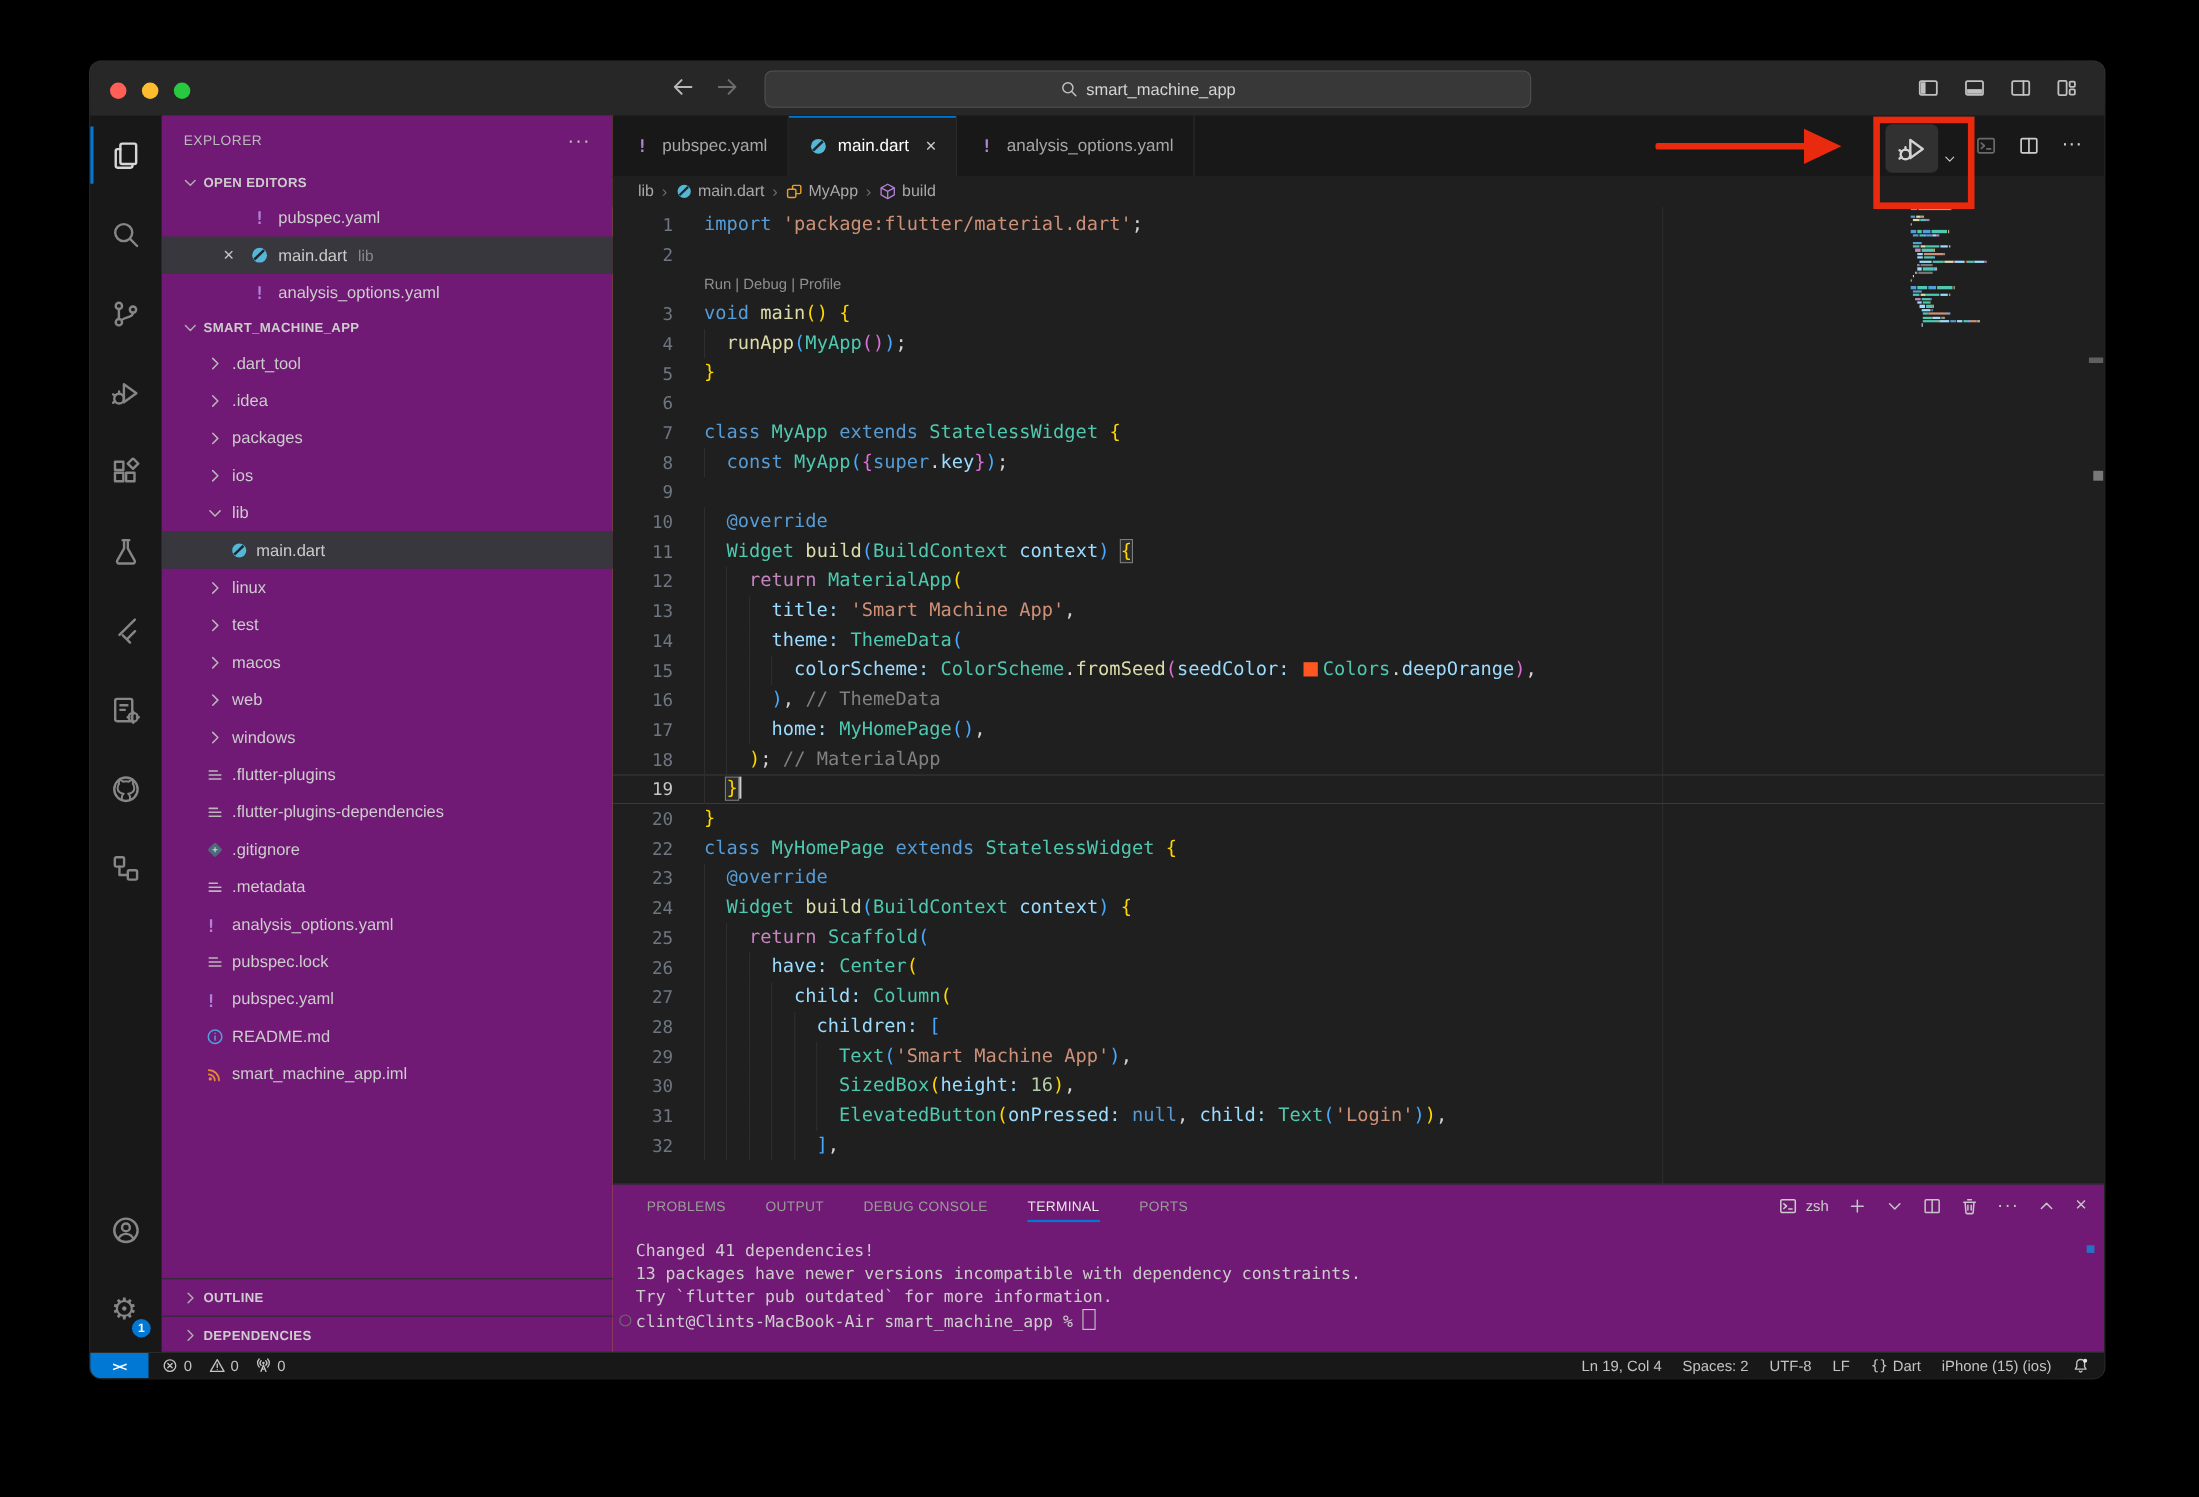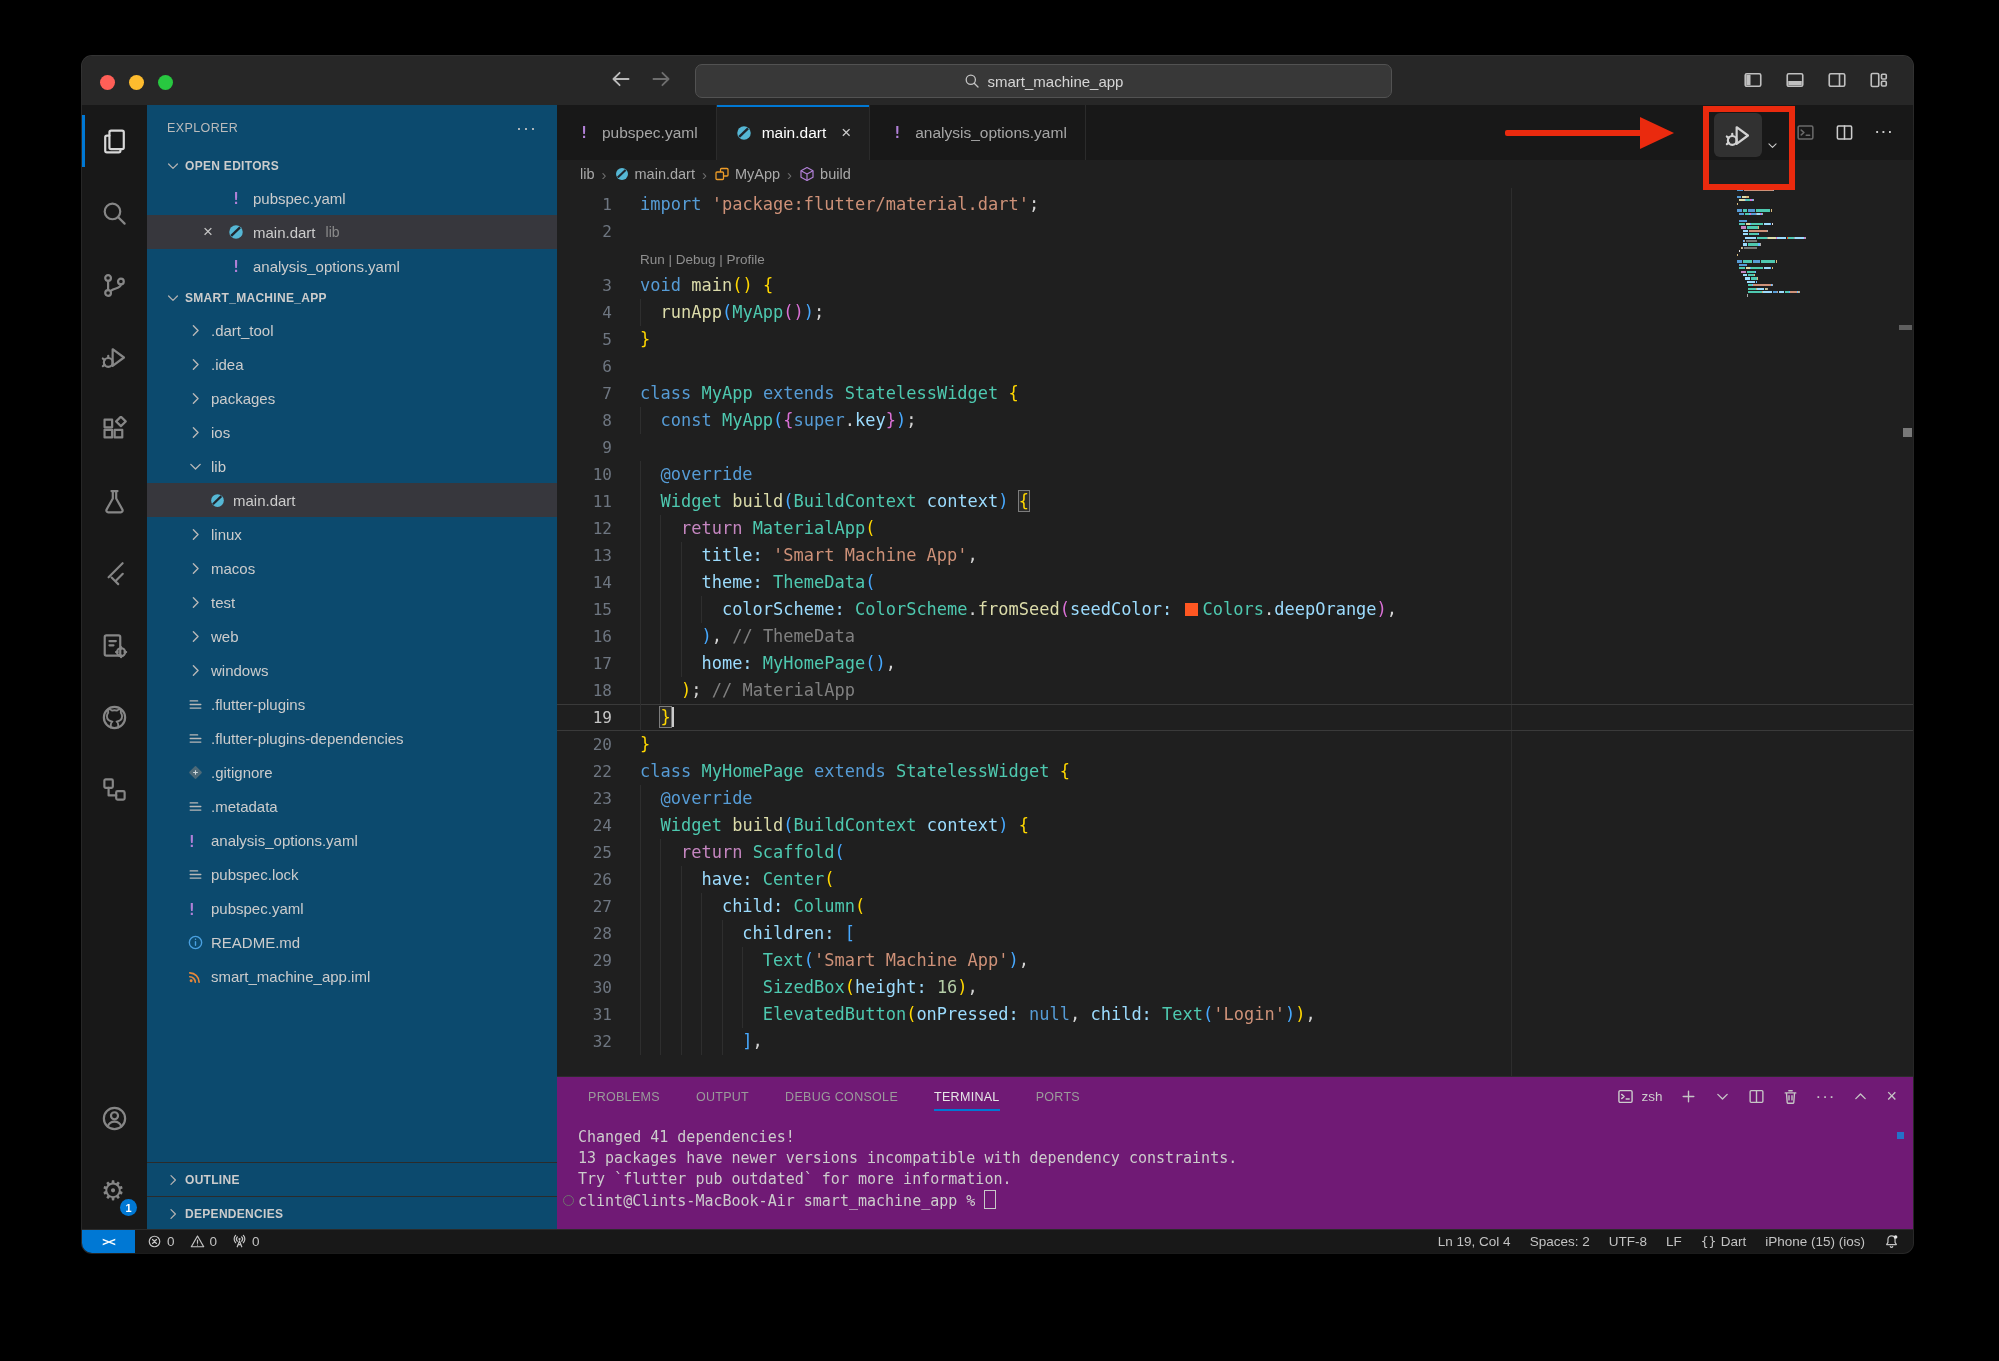--- a/index.html
+++ b/index.html
@@ -25,21 +25,21 @@
   .ab-top{position:absolute;top:0;left:0;right:0}
   .ab-bottom{position:absolute;bottom:4px;left:0;right:0}
   .ab-item{position:relative;height:72px;display:flex;align-items:center;justify-content:center;color:#868686;}
   .ab-item .ic{width:27px;height:27px}
   .ab-item.active{color:#d7d7d7}
   .ab-ind{position:absolute;left:0;top:10px;bottom:10px;width:3px;background:#0078d4;}
   .ab-badge{position:absolute;right:10px;bottom:10px;min-width:17px;height:17px;border-radius:9px;background:#0078d4;
     color:#fff;font-size:11px;display:flex;align-items:center;justify-content:center;font-weight:700;}
   .glyph-gear{font-size:27px;line-height:27px;font-family:"DejaVu Sans",sans-serif}
   
-  .sidebar{position:absolute;left:65px;top:49px;bottom:23px;width:410px;background:#0c4a6e;border-right:1px solid #eab308;color:#cccccc;}
+  .sidebar{position:absolute;left:65px;top:49px;bottom:23px;width:410px;background:#701a75;border-right:1px solid #eab308;color:#cccccc;}
   .sb-title{height:46px;display:flex;align-items:center;padding:0 20px;color:#bbbbbb;font-size:12.5px;letter-spacing:.4px;}
   .sb-title .more{margin-left:auto;color:#c5c5c5;font-size:18px;letter-spacing:1px;cursor:default}
   .sec-head{height:30px;display:flex;align-items:center;gap:4px;padding-left:18px;font-weight:700;font-size:12px;letter-spacing:.3px;color:#cccccc;}
   .sec-head .ic{width:16px;height:16px;color:#b0b0b0}
   .oe-item,.tree-item{height:34px;display:flex;align-items:center;font-size:15px;color:#cccccc;}
   .oe-item{padding-left:52px;position:relative}
   .oe-item .closex{position:absolute;left:52px;width:18px;text-align:center;color:#c5c5c5;font-size:17px}
   .oe-item .fic{width:18px;height:18px;margin-left:28px;margin-right:8px;display:flex;align-items:center;justify-content:center}
   .oe-item.noclose .fic{margin-left:28px}
   .oe-item .detail{color:#8b8b8b;margin-left:10px;font-size:14px}
@@ -404,29 +404,29 @@
             </svg>
           </span>
           <span>linux</span>
         </div>
         <div class="tree-item">
           <span class="ic">
             <svg viewBox="0 0 16 16" fill="none" stroke="currentColor" stroke-width="1.3" stroke-linecap="round" stroke-linejoin="round">
               <path d="M6 3.6 10.4 8 6 12.4"></path>
             </svg>
           </span>
+          <span>test</span>
+        </div>
+        <div class="tree-item">
+          <span class="ic">
+            <svg viewBox="0 0 16 16" fill="none" stroke="currentColor" stroke-width="1.3" stroke-linecap="round" stroke-linejoin="round">
+              <path d="M6 3.6 10.4 8 6 12.4"></path>
+            </svg>
+          </span>
           <span>macos</span>
-        </div>
-        <div class="tree-item">
-          <span class="ic">
-            <svg viewBox="0 0 16 16" fill="none" stroke="currentColor" stroke-width="1.3" stroke-linecap="round" stroke-linejoin="round">
-              <path d="M6 3.6 10.4 8 6 12.4"></path>
-            </svg>
-          </span>
-          <span>test</span>
         </div>
         <div class="tree-item">
           <span class="ic">
             <svg viewBox="0 0 16 16" fill="none" stroke="currentColor" stroke-width="1.3" stroke-linecap="round" stroke-linejoin="round">
               <path d="M6 3.6 10.4 8 6 12.4"></path>
             </svg>
           </span>
           <span>web</span>
         </div>
         <div class="tree-item">

